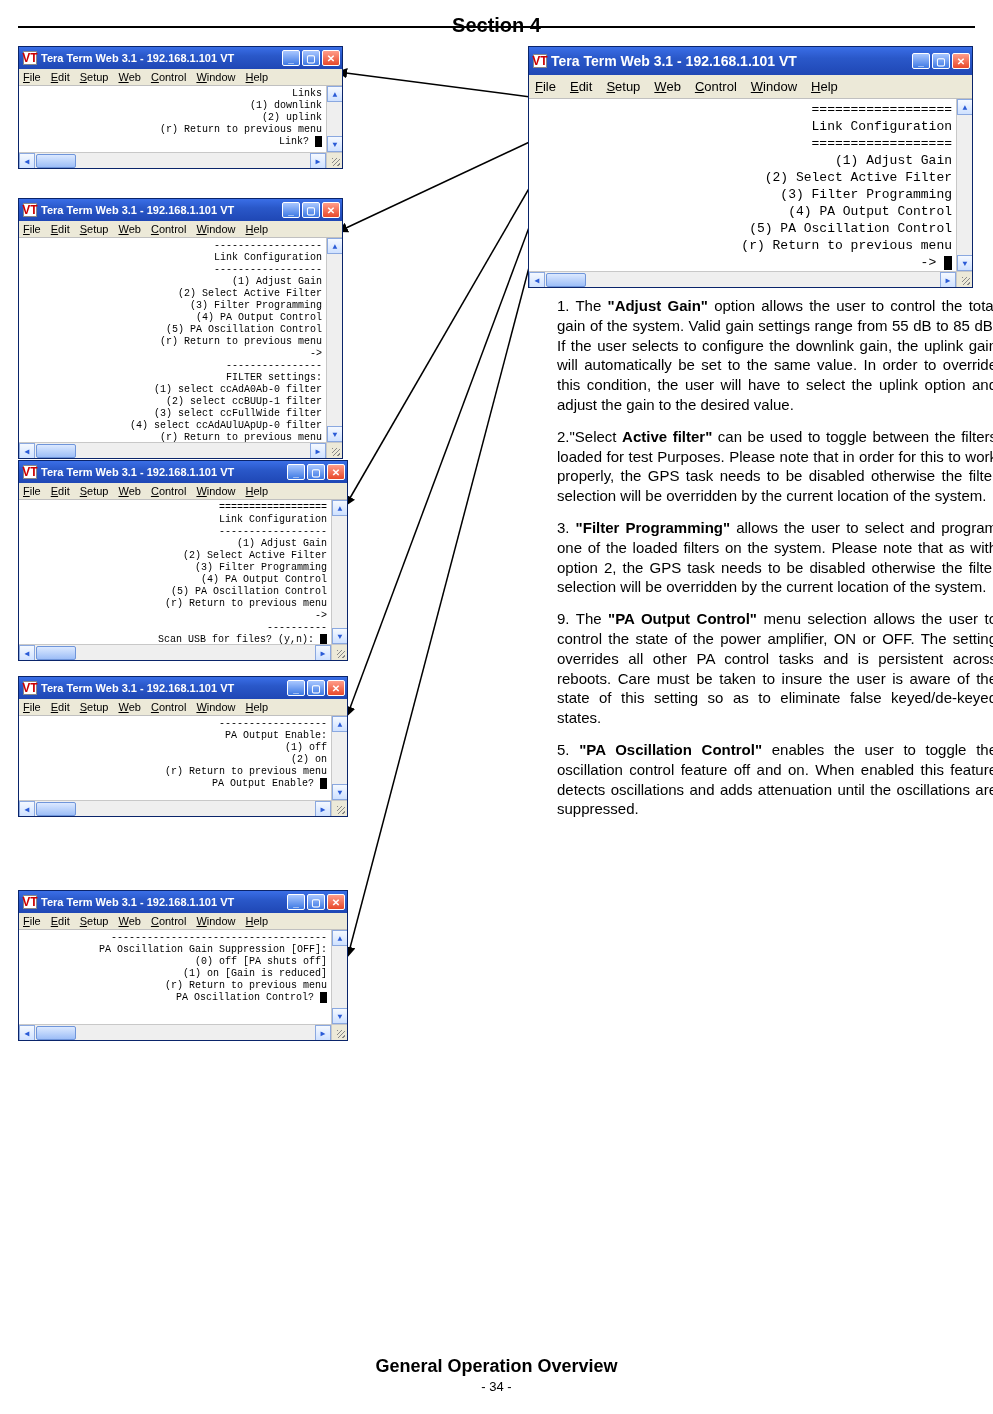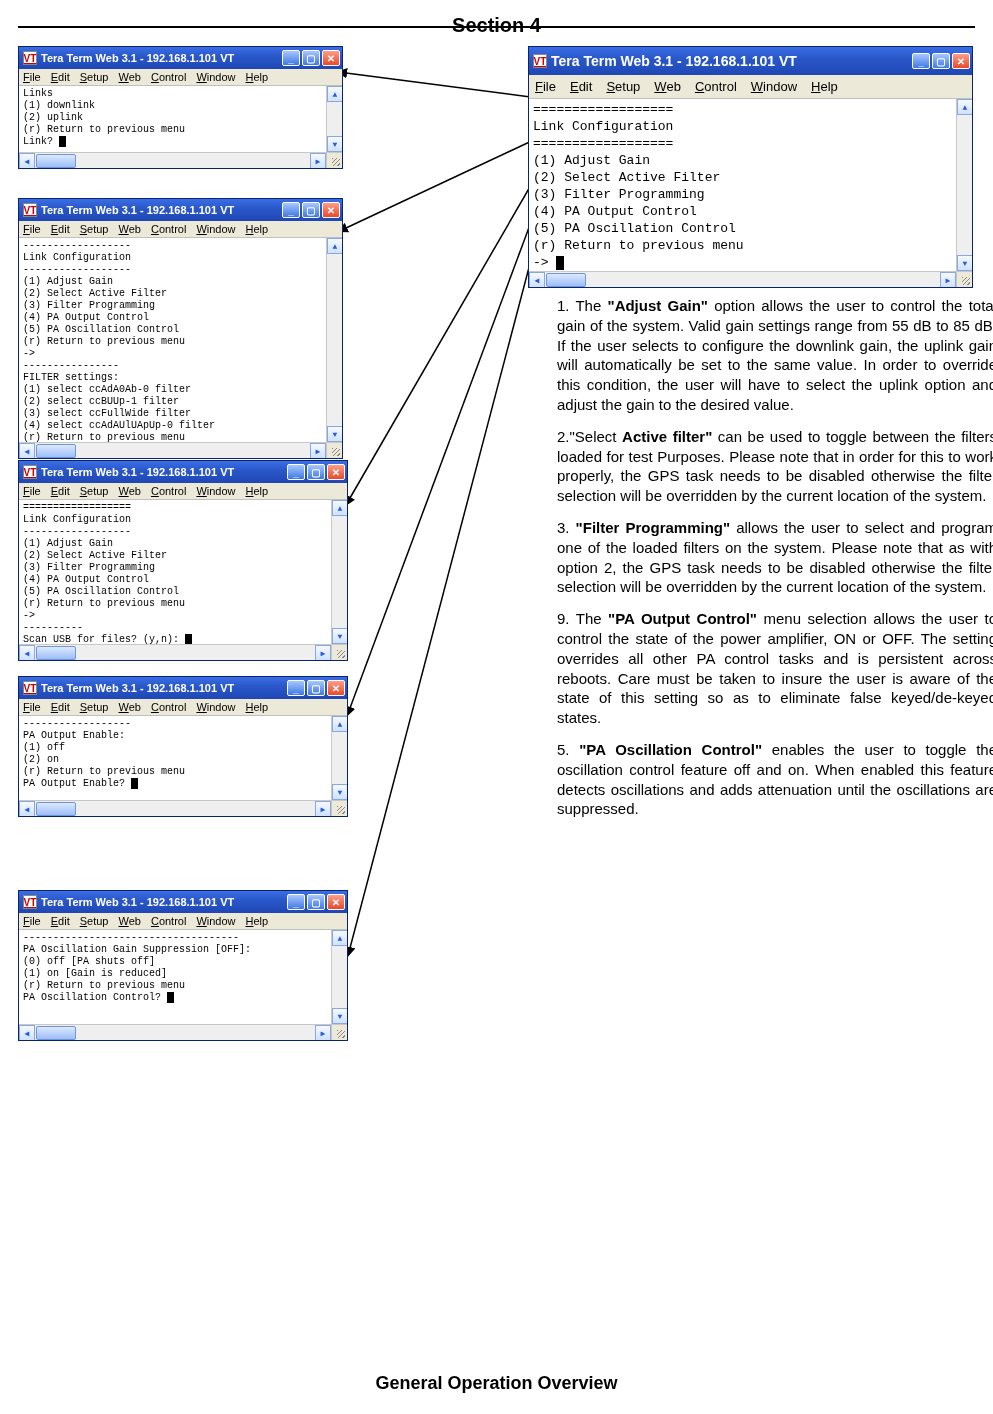--- a/index.html
+++ b/index.html
@@ -29,39 +29,39 @@
     font-family: Tahoma, Arial, sans-serif;
     font-weight: bold;
     display: flex; align-items: center; justify-content: space-between;
     padding: 2px 2px 2px 4px;
     height: 22px;
   }
   .term.big .titlebar { height: 28px; font-size: 14px; }
   .term.small .titlebar { font-size: 11px; }
   .titlebar .wicon {
     width: 14px; height: 14px; background:#fff; border:1px solid #888; margin-right:4px; flex:none;
-    display:inline-flex; align-items:center; justify-content:center; font-size:10px; color:#c00;text-decoration:underline;
+    display:inline-flex; align-items:center; justify-content:center; font-size:12px; color:#c00;
   }
   .titlebar .ttext { flex:1; white-space:nowrap; overflow:hidden; }
   .winbtns { display:flex; gap:2px; }
   .winbtn {
     width:18px; height:16px; border:1px solid #fff; border-radius:2px;
     display:flex; align-items:center; justify-content:center; font-size:10px; font-weight:bold;
     background: linear-gradient(to bottom,#a9c7ff,#3d78e3); color:#fff;
   }
   .winbtn.close { background: linear-gradient(to bottom,#ff9d8a,#e8492a);}
   .term .menubar {
     background:#ece9d8; font-family: Tahoma, Arial, sans-serif; font-size:11px;
     padding:2px 4px; border-bottom:1px solid #c0c0c0; display:flex; gap:10px;
     white-space:nowrap;
   }
   .term.big .menubar { font-size:13px; padding:4px 6px; gap:14px;}
   .menubar span:first-letter { text-decoration: underline; }
   .term .body {
-    background:#fff; position:relative; overflow:hidden;
+    background:#fff; position:relative; overflow:hidden;text-align:right;
   }
   .term .body pre {
     font-family:"Courier New",monospace; white-space:pre;
     padding:2px 4px 2px 4px; margin-right:16px;
   }
   .term.small .body pre { font-size:10px; line-height:12px; }
   .term.big .body pre { font-size:13px; line-height:17px; }
   .cursor { display:inline-block; width:7px; height:11px; background:#000; vertical-align:text-bottom;}
   .term.big .cursor{ height:14px; width:8px;}
   .vscroll { position:absolute; right:0; top:0; bottom:16px; width:16px;
@@ -379,14 +379,15 @@
       <p><span>2."Select </span><span class="kw">Active filter"</span><span> can be used to toggle between the filters loaded for test Purposes. Please note that in order for this to work properly, the GPS task needs to be disabled otherwise the filter selection will be overridden by the current location of the system.</span></p>
       <p><span>3. </span><span class="kw">"Filter Programming"</span><span> allows the user to select and program one of the loaded filters on the system. Please note that as with option 2, the GPS task needs to be disabled otherwise the filter selection will be overridden by the current location of the system.</span></p>
       <p><span>9. The </span><span class="kw">"PA Output Control"</span><span> menu selection allows the user to control the state of the power amplifier, ON or OFF. The setting overrides all other PA control tasks and is persistent across reboots. Care must be taken to insure the user is aware of the state of this setting so as to eliminate false keyed/de-keyed states.</span></p>
       <p><span>5. </span><span class="kw">"PA Oscillation Control"</span><span> enables the user to toggle the oscillation control feature off and on. When enabled this feature detects oscillations and adds attenuation until the oscillations are suppressed.</span></p>
     </div>
 
   </div>
 
   <div class="footer">
     <div class="t1">General Operation Overview</div>
+    <div class="t2">- 34 -</div>
   </div>
 </div>
 
 </body></html>

